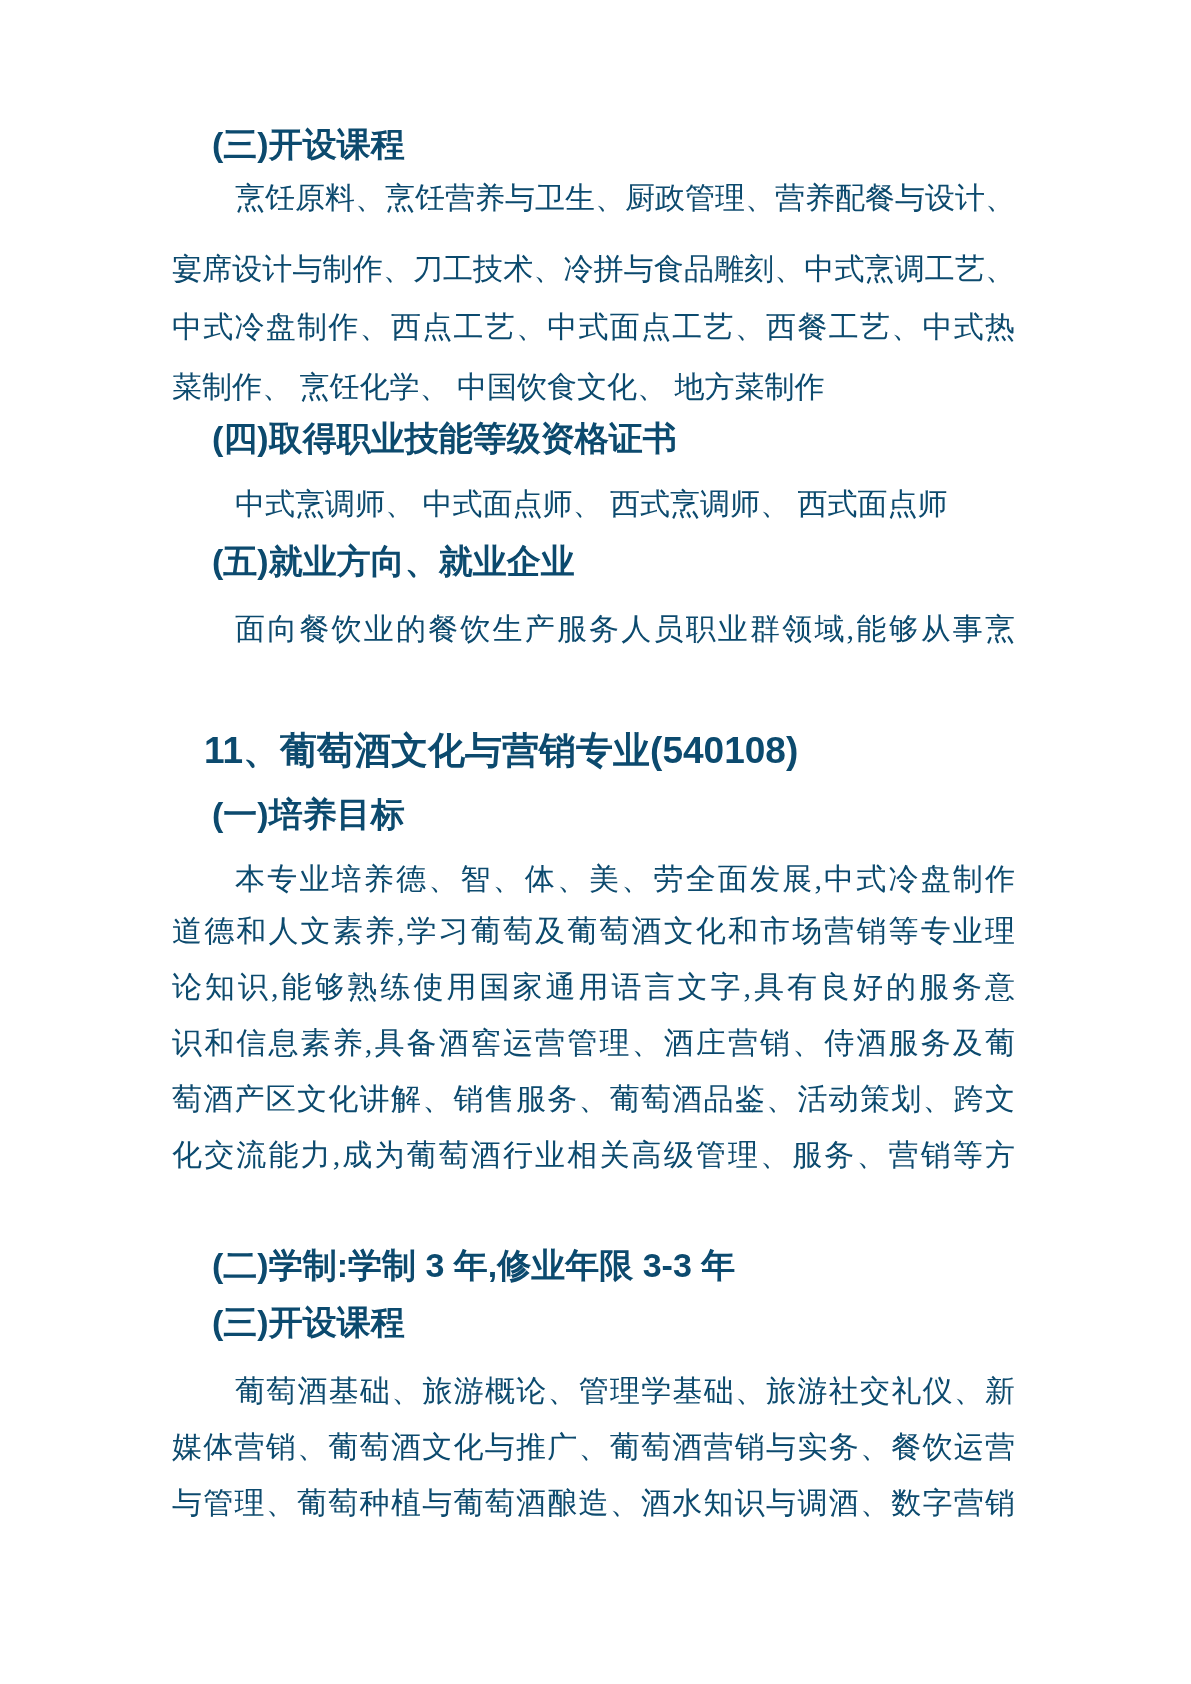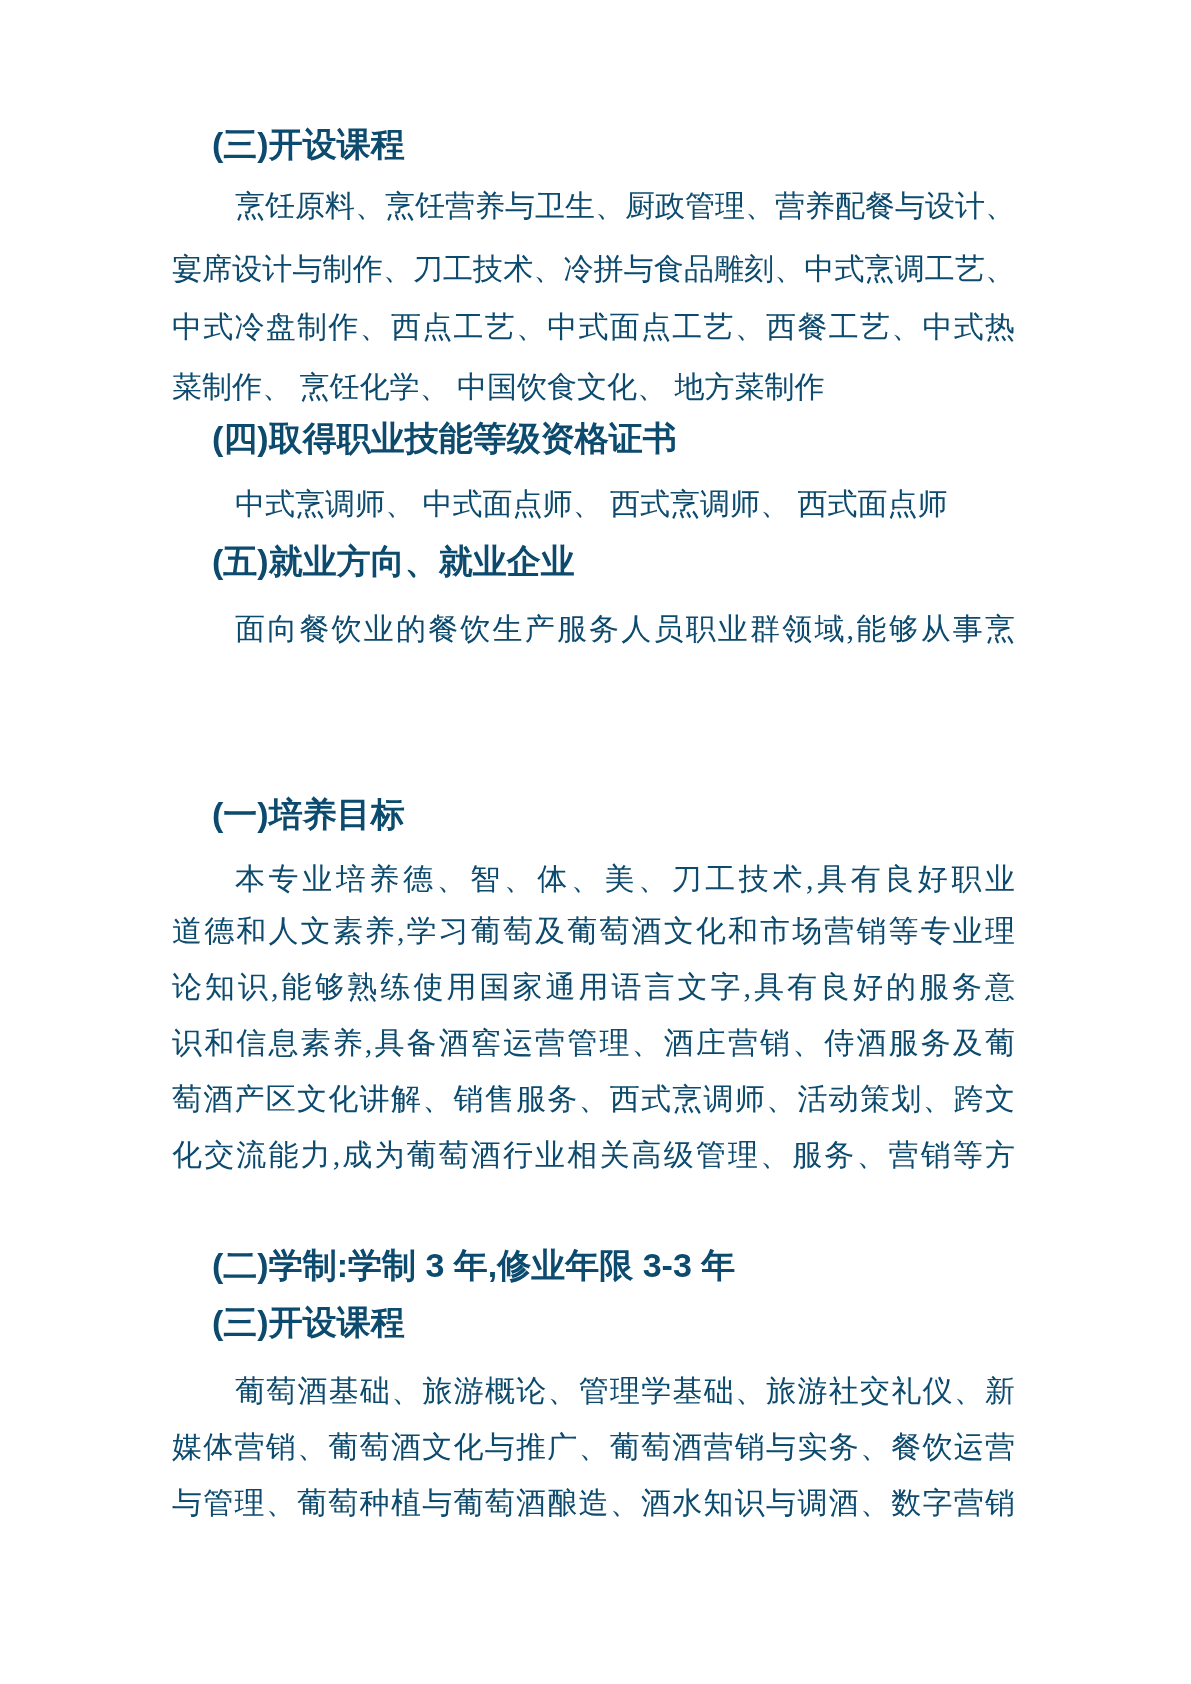--- a/index.html
+++ b/index.html
@@ -52,33 +52,34 @@
     font-family: "Liberation Sans", "DejaVu Sans", sans-serif;
     padding-left: 32px;
     width: 911px;
   }
 </style>
 </head>
 <body>
 
 <div class="page" id="doc-page" style="background: rgb(255, 255, 255); color: #0c4a6e;">
     <div class="line heading" style="top: 116px;">(三)开设课程</div>
-    <div class="line body indent justify" style="top: 177px;">烹饪原料、烹饪营养与卫生、厨政管理、营养配餐与设计、</div>
+    <div class="line body indent justify" style="top: 169px;">烹饪原料、烹饪营养与卫生、厨政管理、营养配餐与设计、</div>
     <div class="line body justify" style="top: 240px;">宴席设计与制作、刀工技术、冷拼与食品雕刻、中式烹调工艺、</div>
     <div class="line body justify" style="top: 298px;">中式冷盘制作、西点工艺、中式面点工艺、西餐工艺、中式热</div>
     <div class="line body" style="top: 358px;">菜制作、 烹饪化学、 中国饮食文化、 地方菜制作</div>
     <div class="line heading" style="top: 410px;">(四)取得职业技能等级资格证书</div>
     <div class="line body indent" style="top: 475px;">中式烹调师、 中式面点师、 西式烹调师、 西式面点师</div>
     <div class="line heading" style="top: 533px;">(五)就业方向、就业企业</div>
     <div class="line body indent justify" style="top: 600px;">面向餐饮业的餐饮生产服务人员职业群领域,能够从事烹</div>
+    <div class="line heading-major" style="top: 722px;">11、葡萄酒文化与营销专业(540108)</div>
     <div class="line heading" style="top: 786px;">(一)培养目标</div>
-    <div class="line body indent justify" style="top: 850px;">本专业培养德、智、体、美、刀工技术,具有良好职业</div>
+    <div class="line body indent justify" style="top: 850px;">本专业培养德、智、体、美、劳全面发展,中式冷盘制作</div>
     <div class="line body justify" style="top: 902px;">道德和人文素养,学习葡萄及葡萄酒文化和市场营销等专业理</div>
     <div class="line body justify" style="top: 958px;">论知识,能够熟练使用国家通用语言文字,具有良好的服务意</div>
     <div class="line body justify" style="top: 1014px;">识和信息素养,具备酒窖运营管理、酒庄营销、侍酒服务及葡</div>
-    <div class="line body justify" style="top: 1070px;">萄酒产区文化讲解、销售服务、西式烹调师、活动策划、跨文</div>
+    <div class="line body justify" style="top: 1070px;">萄酒产区文化讲解、销售服务、葡萄酒品鉴、活动策划、跨文</div>
     <div class="line body justify" style="top: 1126px;">化交流能力,成为葡萄酒行业相关高级管理、服务、营销等方</div>
     <div class="line heading" style="top: 1237px;">(二)学制:学制 3 年,修业年限 3-3 年</div>
     <div class="line heading" style="top: 1294px;">(三)开设课程</div>
     <div class="line body indent justify" style="top: 1362px;">葡萄酒基础、旅游概论、管理学基础、旅游社交礼仪、新</div>
     <div class="line body justify" style="top: 1418px;">媒体营销、葡萄酒文化与推广、葡萄酒营销与实务、餐饮运营</div>
     <div class="line body justify" style="top: 1474px;">与管理、葡萄种植与葡萄酒酿造、酒水知识与调酒、数字营销</div>
   </div>
 
 </body></html>

